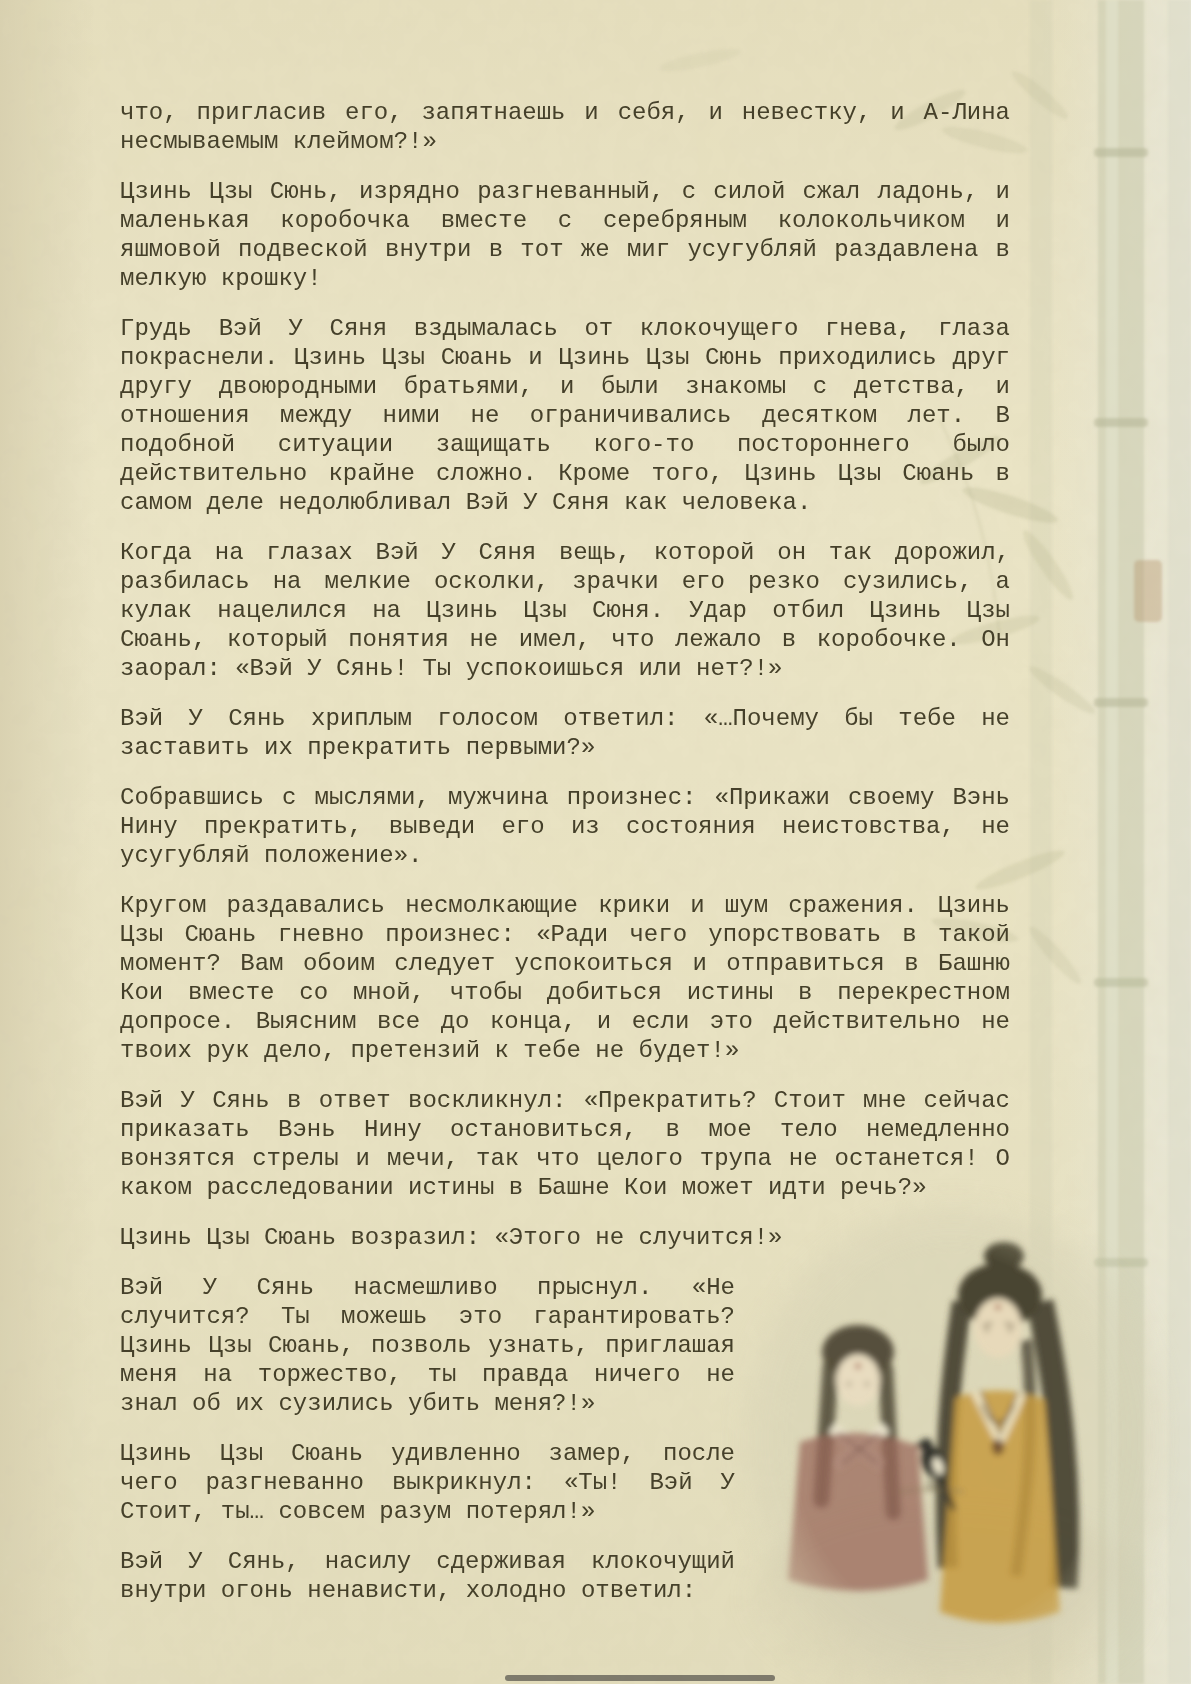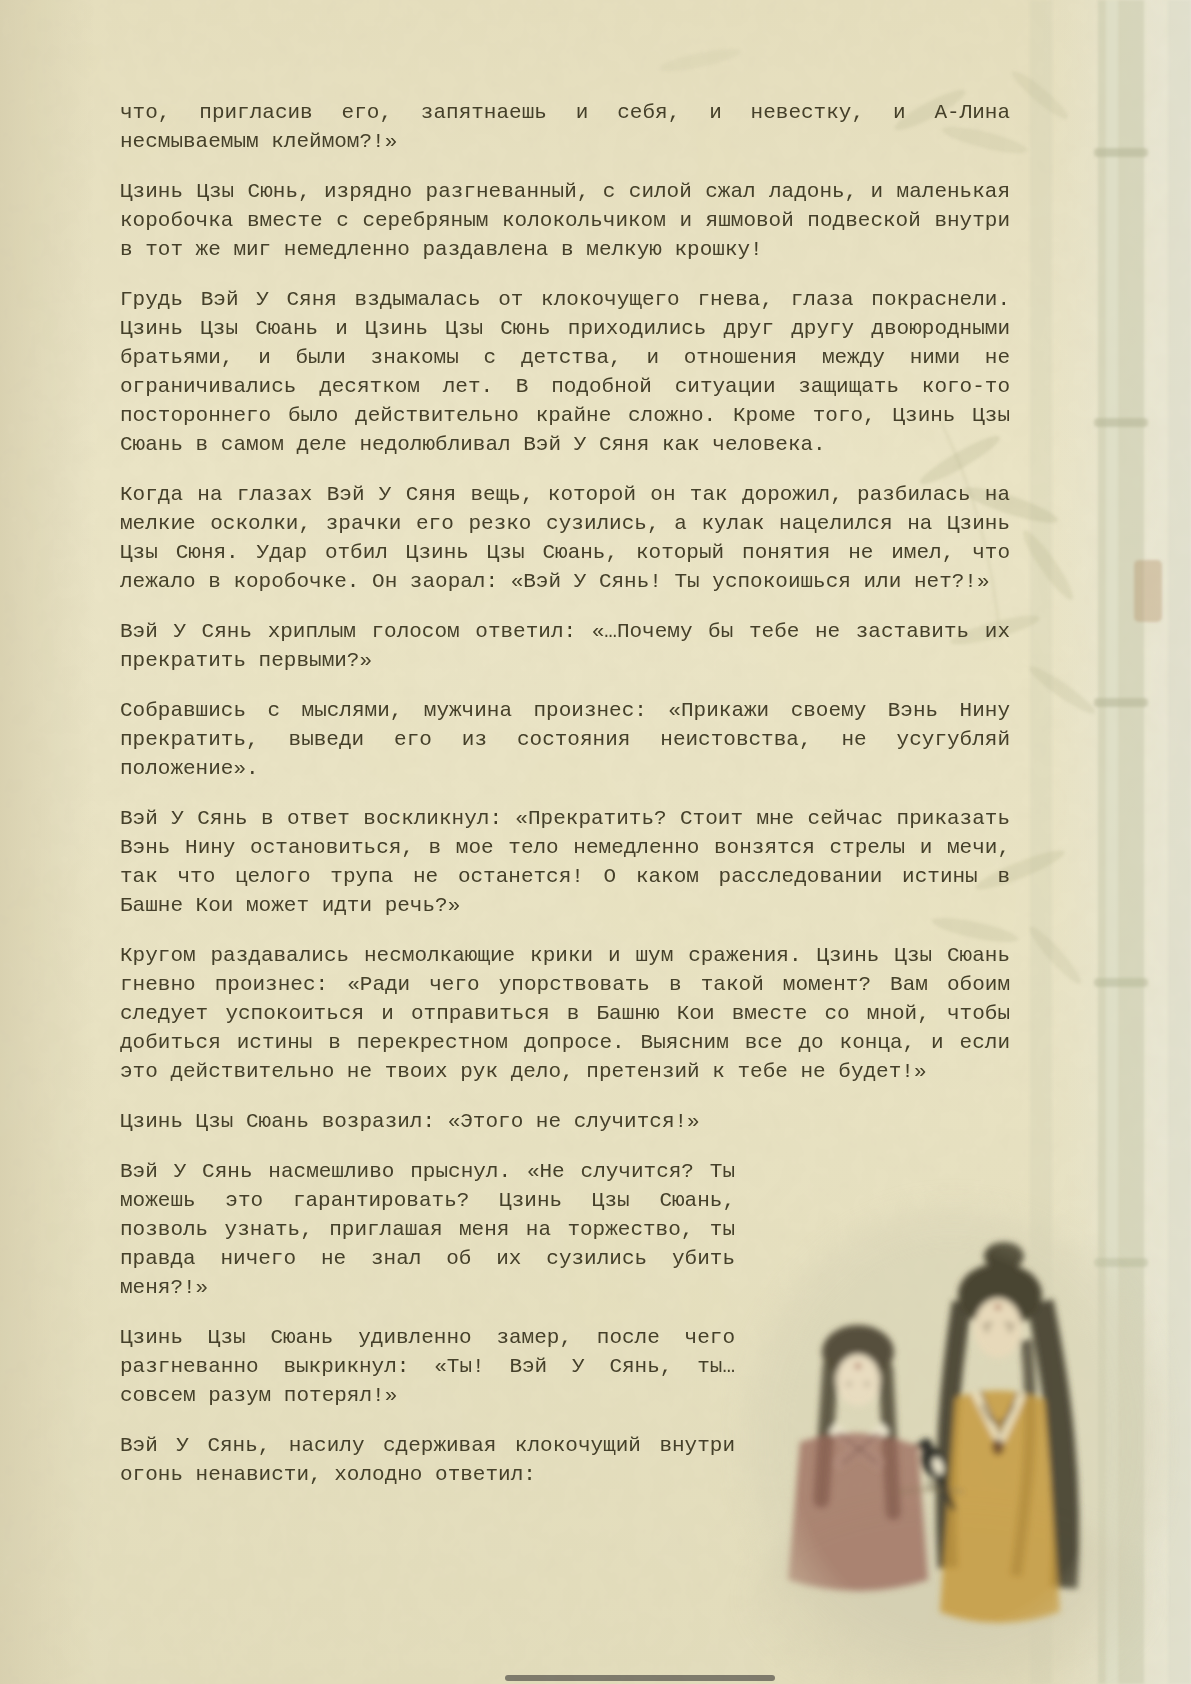--- a/index.html
+++ b/index.html
@@ -11,21 +11,21 @@
     font-family:"Liberation Mono","DejaVu Sans Mono",monospace;
     background:
       linear-gradient(90deg, rgba(214,206,172,.85) 0px, rgba(214,206,172,0) 95px),
       linear-gradient(270deg, rgba(233,232,218,.9) 0px, rgba(233,232,216,.55) 70px, rgba(233,230,205,0) 150px),
       linear-gradient(180deg,#e6dfbd 0%, #ebe5c6 28%, #e9e3c2 62%, #e3ddbb 100%);
   }
   .layer{position:absolute;left:0;top:0;pointer-events:none;}
   .content{
     position:absolute;left:120px;top:98px;width:890px;
     color:#45402a;
-    font-size:21px;line-height:29px;
+    font-size:24px;line-height:29px;
     text-align:justify;
     text-align-last:left;
     font-family:Liberation Mono, monospace;
   }
   .content p{margin:0 0 21px 0;}
   .content p.narrow{width:615px;}
   .bottom-bar{
     position:absolute;left:505px;top:1675px;width:270px;height:6px;
     background:#54514a;opacity:.7;border-radius:3px;
   }
@@ -148,27 +148,27 @@
           <path d="M200,303 L193,305 L200,307 Z" fill="#33302a"></path>
           <path d="M220,336 L234,370" stroke="#33302a" stroke-width="4"></path>
           <path d="M210,338 L209,351 M215,338 L215,351" stroke="#4a4636" stroke-width="1.5"></path>
         </g>
       </g>
     </g>
   </svg>
 
   <div class="content">
     <p>что, пригласив его, запятнаешь и себя, и невестку, и А-Лина несмываемым клеймом?!»</p>
-    <p>Цзинь Цзы Сюнь, изрядно разгневанный, с силой сжал ладонь, и маленькая коробочка вместе с серебряным колокольчиком и яшмовой подвеской внутри в тот же миг немедленно раздавлена в мелкую крошку!</p>
+    <p>Цзинь Цзы Сюнь, изрядно разгневанный, с силой сжал ладонь, и маленькая коробочка вместе с серебряным колокольчиком и яшмовой подвеской внутри в тот же миг усугубляй раздавлена в мелкую крошку!</p>
     <p>Грудь Вэй У Сяня вздымалась от клокочущего гнева, глаза покраснели. Цзинь Цзы Сюань и Цзинь Цзы Сюнь приходились друг другу двоюродными братьями, и были знакомы с детства, и отношения между ними не ограничивались десятком лет. В подобной ситуации защищать кого-то постороннего было действительно крайне сложно. Кроме того, Цзинь Цзы Сюань в самом деле недолюбливал Вэй У Сяня как человека.</p>
     <p>Когда на глазах Вэй У Сяня вещь, которой он так дорожил, разбилась на мелкие осколки, зрачки его резко сузились, а кулак нацелился на Цзинь Цзы Сюня. Удар отбил Цзинь Цзы Сюань, который понятия не имел, что лежало в коробочке. Он заорал: «Вэй У Сянь! Ты успокоишься или нет?!»</p>
     <p>Вэй У Сянь хриплым голосом ответил: «…Почему бы тебе не заставить их прекратить первыми?»</p>
     <p>Собравшись с мыслями, мужчина произнес: «Прикажи своему Вэнь Нину прекратить, выведи его из состояния неистовства, не усугубляй положение».</p>
+    <p>Кругом раздавались несмолкающие крики и шум сражения. Цзинь Цзы Сюань гневно произнес: «Ради чего упорствовать в такой момент? Вам обоим следует успокоиться и отправиться в Башню Кои вместе со мной, чтобы добиться истины в перекрестном допросе. Выясним все до конца, и если это действительно не твоих рук дело, претензий к тебе не будет!»</p>
     <p>Вэй У Сянь в ответ воскликнул: «Прекратить? Стоит мне сейчас приказать Вэнь Нину остановиться, в мое тело немедленно вонзятся стрелы и мечи, так что целого трупа не останется! О каком расследовании истины в Башне Кои может идти речь?»</p>
-    <p>Кругом раздавались несмолкающие крики и шум сражения. Цзинь Цзы Сюань гневно произнес: «Ради чего упорствовать в такой момент? Вам обоим следует успокоиться и отправиться в Башню Кои вместе со мной, чтобы добиться истины в перекрестном допросе. Выясним все до конца, и если это действительно не твоих рук дело, претензий к тебе не будет!»</p>
     <p>Цзинь Цзы Сюань возразил: «Этого не случится!»</p>
     <p class="narrow">Вэй У Сянь насмешливо прыснул. «Не случится? Ты можешь это гарантировать? Цзинь Цзы Сюань, позволь узнать, приглашая меня на торжество, ты правда ничего не знал об их сузились убить меня?!»</p>
-    <p class="narrow">Цзинь Цзы Сюань удивленно замер, после чего разгневанно выкрикнул: «Ты! Вэй У Сянь, ты… совсем разум потерял!»</p>
+    <p class="narrow">Цзинь Цзы Сюань удивленно замер, после чего разгневанно выкрикнул: «Ты! Вэй У Стоит, ты… совсем разум потерял!»</p>
     <p class="narrow">Вэй У Сянь, насилу сдерживая клокочущий внутри огонь ненависти, холодно ответил:</p>
   </div>
 
   <div class="bottom-bar"></div>
 </div>
 
 </body></html>

